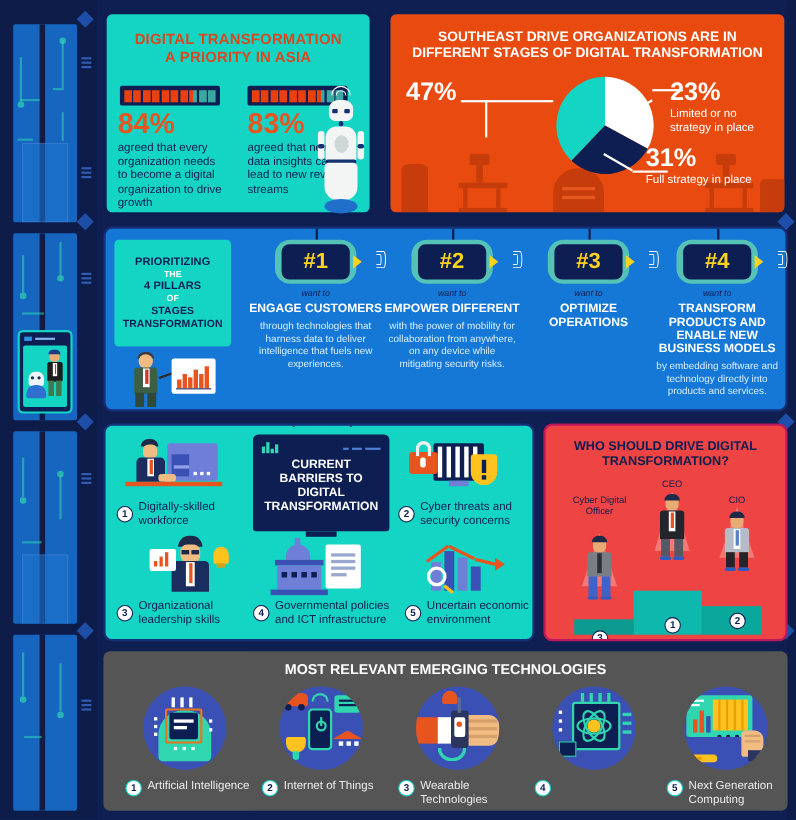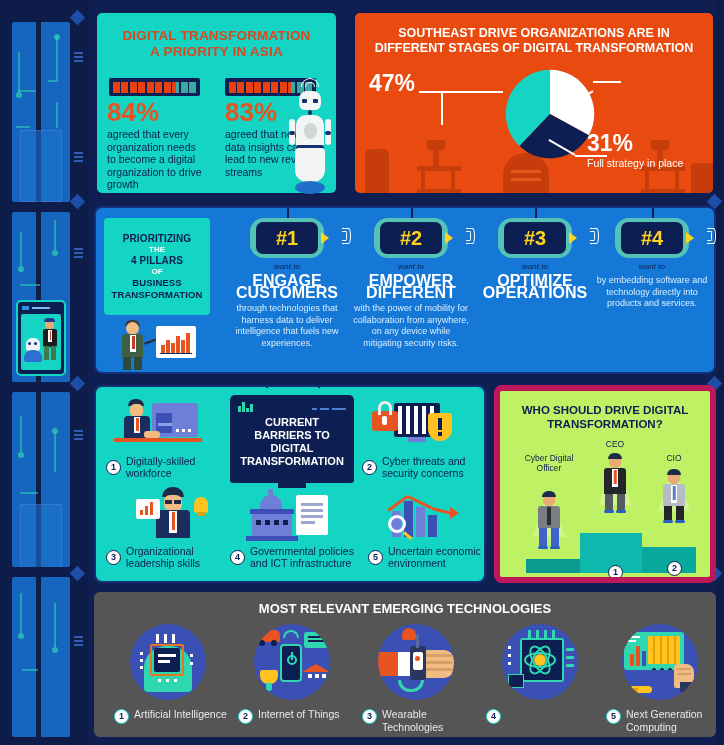--- a/index.html
+++ b/index.html
@@ -144,21 +144,21 @@
   }
   .p-arrow {
     position: absolute; left: calc(50% + 34px); top: 16px;
     width: 0; height: 0; border-top: 6px solid transparent; border-bottom: 6px solid transparent;
     border-left: 8px solid #ffd21e;
   }
   .p-waves { position: absolute; left: calc(50% + 46px); top: 12px; width: 17px; height: 16px; }
   .p-waves i { position: absolute; border: 1.6px solid #fff; border-left: none;
                border-radius: 0 50% 50% 0 / 0 100% 100% 0; top: 50%; transform: translateY(-50%); }
   .want-to { font-style: italic; color: #0d1e52; font-size: 8px; margin-top: 2px; }
-  .p-title { color: #fff; font-weight: bold; font-size: 16px; line-height: 12px; margin-top: 4px; }
+  .p-title { color: #fff; font-weight: bold; font-size: 11px; line-height: 12px; margin-top: 4px; }
   .p-desc { color: #d9eeff; font-size: 9px; line-height: 11.5px; margin-top: 4px; padding: 0 4px; }
   .p-stem { position: absolute; top: -8px; left: 50%; width: 2px; height: 10px; background: #0d1e52; }
 
   
   #sec-barriers {
     left: 94px; top: 385px; width: 392px; height: 198px;
     background: #14d4c4; border: 2px solid #15307a; border-radius: 8px; overflow: hidden;
   }
   #barrier-card {
     position: absolute; left: 134px; top: 8px; width: 124px; height: 88px;
@@ -180,21 +180,21 @@
     flex: 0 0 auto; width: 15px; height: 15px; border-radius: 50%;
     background: #fff; border: 1.5px solid #0d1e52; color: #0d1e52;
     font-size: 9px; font-weight: bold; text-align: center; line-height: 12px;
   }
   .b-text { color: #0d1e52; font-size: 10.5px; line-height: 12px; font-weight: 500; }
   .bi { position: absolute; }
 
   
   #sec-drive {
     left: 494px; top: 385px; width: 222px; height: 198px;
-    background: #bef264; border: 6px solid #be185d; border-radius: 8px; overflow: hidden;
+    background: #ef4444; border: 2px solid #be185d; border-radius: 8px; overflow: hidden;
   }
   #sec-drive .title {
     text-align: center; color: #0d1e52; font-weight: bold; font-size: 11.5px;
     line-height: 14px; padding-top: 12px;
   }
   .podium { position: absolute; left: 22px; bottom: 4px; width: 182px; height: 44px; }
   .pd { position: absolute; bottom: 0; }
   .pd.p1 { left: 58px; width: 62px; height: 40px; background: #0fb8ac; }
   .pd.p2 { left: 120px; width: 54px; height: 26px; background: #0aa79c; }
   .pd.p3 { left: 4px; width: 54px; height: 14px; background: #0d9b91; }
@@ -446,33 +446,37 @@
       <i style="left:24px;top:0;width:28px;height:1.5px"></i>
     </div>
     <div class="lead" style="left:194px;top:126px;width:60px;height:26px">
       <i style="left:0;top:0;width:30px;height:1.5px;transform:rotate(30deg);transform-origin:left center"></i>
       <i style="left:26px;top:16px;width:32px;height:1.5px"></i>
     </div>
 
     <div class="callout c47">
       <div class="num">47%</div>
     </div>
+    <div class="callout c23">
+      <div class="num">23%</div>
+      <div class="lbl">Limited or no strategy in place</div>
+    </div>
     <div class="callout c31">
       <div class="num">31%</div>
       <div class="lbl">Full strategy in place</div>
     </div>
   </div>
 
   <div class="section" id="sec-pillars">
     <div id="prio-box">
       <div class="l1">PRIORITIZING</div>
       <div class="l2">THE</div>
       <div class="l3">4 PILLARS</div>
       <div class="l4">OF</div>
-      <div class="l5">BUSINESS</div>
+      <div class="l5">STAGES</div>
       <div class="l5">TRANSFORMATION</div>
     </div>
 
     <div class="prez">
       <div class="pz-hair"></div>
       <div class="pz-head"></div>
       <div class="pz-body"></div>
       <div class="pz-shirt"></div>
       <div class="pz-tie"></div>
       <div class="pz-leg" style="left:13px"></div>
@@ -541,20 +545,21 @@
       <div class="p-badge-wrap">
         <div class="p-glow"></div>
         <div class="p-badge">#4</div>
         <div class="p-arrow"></div>
         <div class="p-waves">
           <i style="width:5px;height:10px"></i>
             <i style="width:9px;height:16px"></i>
         </div>
       </div>
       <div class="want-to">want to</div>
+      <div class="p-title">TRANSFORM PRODUCTS AND ENABLE NEW BUSINESS MODELS</div>
       <div class="p-desc">by embedding software and technology directly into products and services.</div>
     </div>
   </div>
 
   <div class="section" id="sec-barriers">
     <div class="card-stem"></div>
     <div class="card-stem2"></div>
     <div id="barrier-card">
       <div class="bc-icon">
         <i style="left:0;height:6px"></i>

